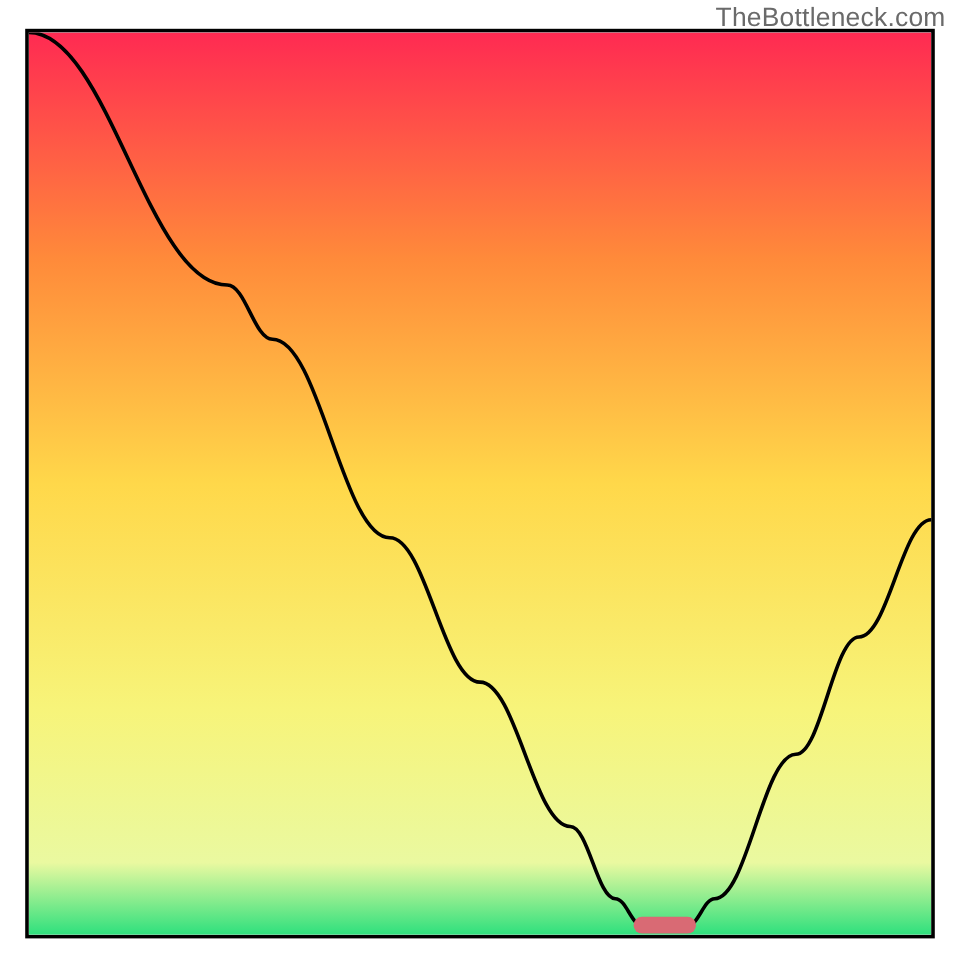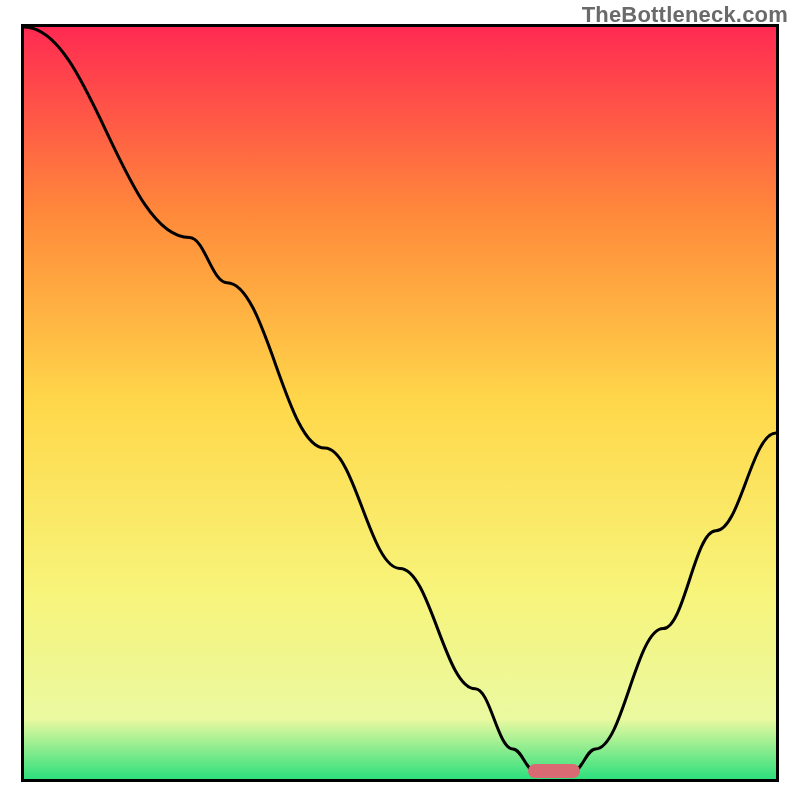--- a/index.html
+++ b/index.html
@@ -9,21 +9,21 @@
     background: #ffffff;
     position: relative;
     font-family: Arial, sans-serif;
   }
   .watermark {
     position: absolute;
     top: 2px;
     right: 12px;
     font-size: 22px;
     color: #6a6a6a;
-    font-weight: bold;
+    font-weight: normal;
     letter-spacing: 0.2px;
   }
   .chart-box {
     position: absolute;
     left: 21px;
     top: 24px;
     width: 758px;
     height: 758px;
     border: 3px solid #000000;
   }

